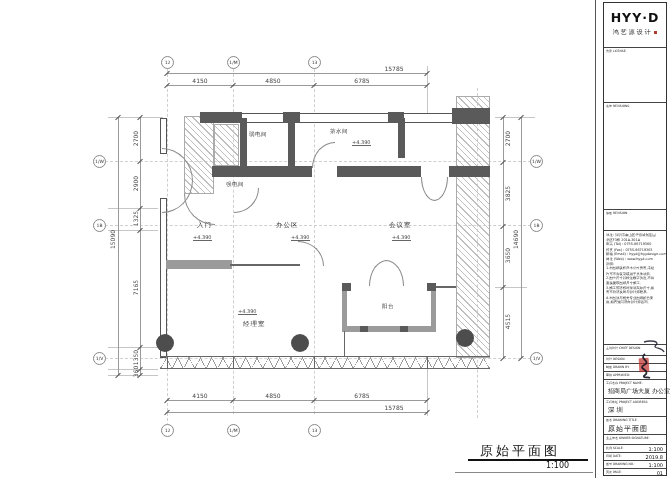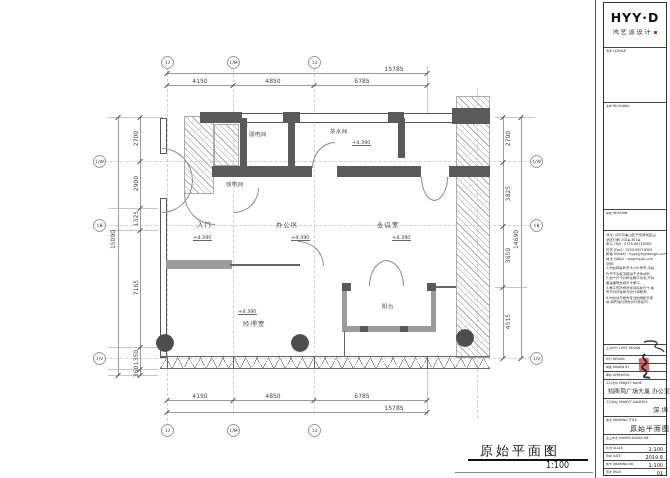--- a/index.html
+++ b/index.html
@@ -43,21 +43,21 @@
       box-sizing:border-box;background:#fff;z-index:9}
   .tb .hl{position:absolute;left:0;width:100%;height:1px;background:#444}
   .brand{position:absolute;top:7px;left:0;width:100%;text-align:center;font-weight:bold;
          font-size:12.5px;letter-spacing:1px;color:#111}
   .brand-sub{position:absolute;top:25px;left:0;width:100%;text-align:center;font-size:6px;
              letter-spacing:2px;color:#222}
   .redsq{display:inline-block;width:3.5px;height:3.5px;background:#b03a2e;vertical-align:middle;margin-left:1px}
   .tl{position:absolute;left:2px;font-size:6px;transform:scale(.5);transform-origin:0 0;
       white-space:nowrap;color:#222;z-index:2}
   .tv{position:absolute;right:3px;font-size:5px;color:#111;z-index:2}
-  .tc{position:absolute;left:4px;width:100%;text-align:right;color:#111;z-index:2}
+  .tc{position:absolute;left:4px;width:100%;text-align:left;color:#111;z-index:2}
   .tiny-block{position:absolute;left:2px;top:230px;width:122px;font-size:6.5px;line-height:9.2px;
               transform:scale(.52);transform-origin:0 0;color:#222;white-space:nowrap;z-index:2}
   .stamp{position:absolute;left:35px;top:355px;width:10px;height:14px;background:rgba(190,45,40,.7);
          border-radius:1px;transform:rotate(-3deg);z-index:3}
   .sig{position:absolute;z-index:4}
 </style>
 </head>
 <body>
 
 <div class="sheet">
@@ -209,21 +209,21 @@
     <div class="ln" style="left:427px;top:356px;width:1px;height:13px"></div>
 
     <span class="room sm" style="left:249px;top:131px">弱电间</span>
     <span class="room sm" style="left:330px;top:128px">茶水间</span>
     <span class="elev" style="left:352px;top:139px">+4.390</span>
     <span class="room sm" style="left:226px;top:181px">强电间</span>
     <span class="room" style="left:197px;top:221px">入门</span>
     <span class="elev" style="left:193px;top:234px">+4.390</span>
     <span class="room" style="left:276px;top:221px">办公区</span>
     <span class="elev" style="left:291px;top:234px">+4.390</span>
-    <span class="room" style="left:377px;top:221px">会议室</span>
+    <span class="room" style="left:389px;top:221px">会议室</span>
     <span class="elev" style="left:392px;top:234px">+4.390</span>
     <span class="elev" style="left:238px;top:308px">+4.390</span>
     <span class="room" style="left:243px;top:320px">经理室</span>
     <span class="room sm" style="left:382px;top:303px">阳台</span>
 
     <span class="cap-title" style="left:480px;top:442px">原始平面图</span>
     <div class="ln" style="left:468px;top:459px;width:120px;height:2px;background:#111;z-index:8"></div>
     <span class="cap-scale" style="left:546px;top:461px">1:100</span>
     <div class="ln" style="left:455px;top:472px;width:138px;height:1px;background:#888;z-index:8"></div>
   </div>

